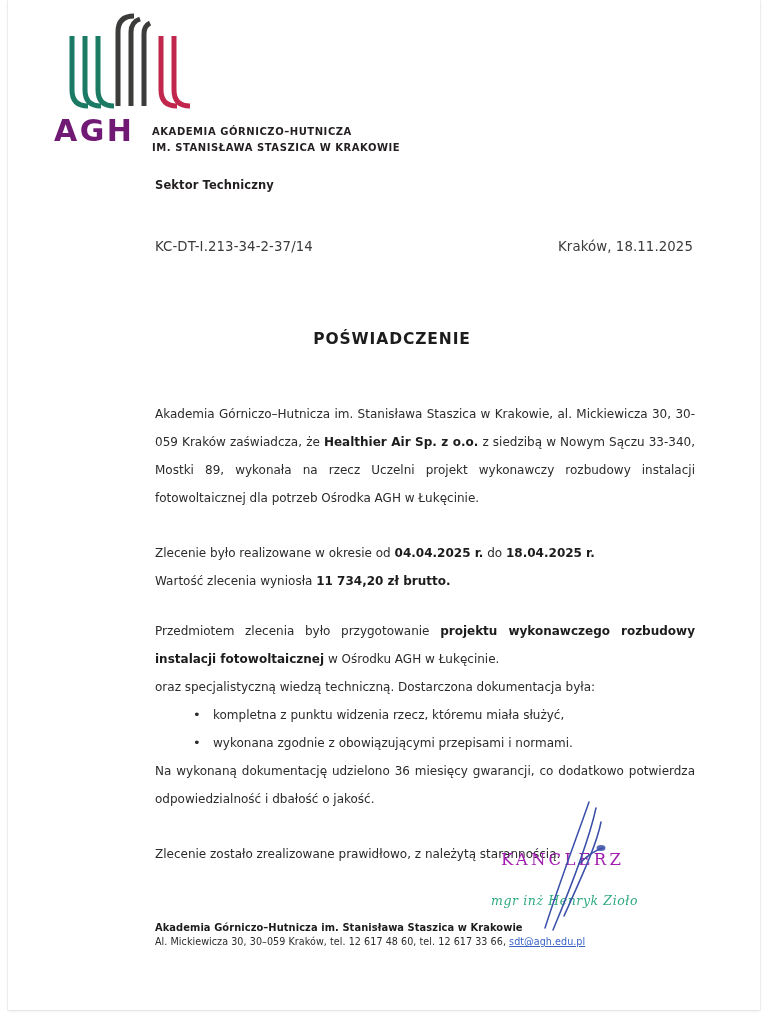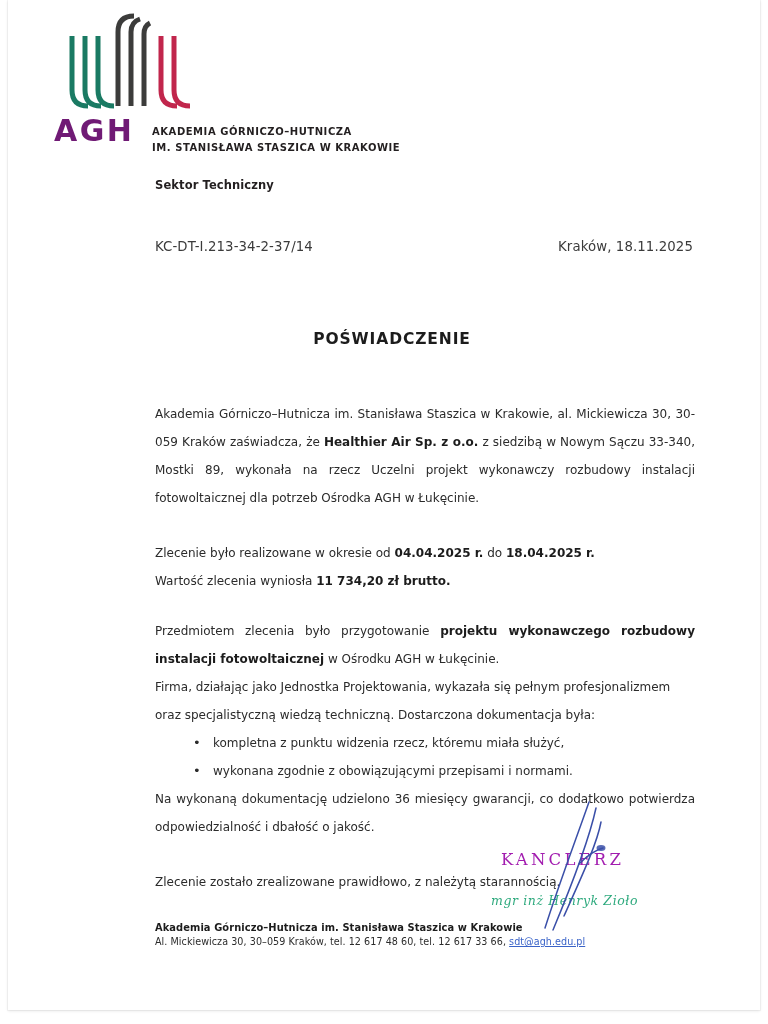--- a/index.html
+++ b/index.html
@@ -279,21 +279,20 @@
     <p class="p">
       <span>Wartość zlecenia wyniosła </span><b>11 734,20 zł brutto.</b>
     </p>
 
     <div class="gap-md"></div>
 
     <p class="p justify">
       <span>Przedmiotem zlecenia było przygotowanie </span><b>projektu wykonawczego rozbudowy instalacji fotowoltaicznej</b><span> w Ośrodku AGH w Łukęcinie.</span>
     </p>
 
-    <p class="p">Firma, działając jako Jednostka Projektowania, wykazała się pełnym profesjonalizmem</p>
     <p class="p">oraz specjalistyczną wiedzą techniczną. Dostarczona dokumentacja była:</p>
 
     <ul class="doc-list">
       <li>kompletna z punktu widzenia rzecz, któremu miała służyć,</li>
       <li>wykonana zgodnie z obowiązującymi przepisami i normami.</li>
     </ul>
 
     <p class="p justify">Na wykonaną dokumentację udzielono 36 miesięcy gwarancji, co dodatkowo potwierdza odpowiedzialność i dbałość o jakość.</p>
 
     <div class="gap-lg"></div>

